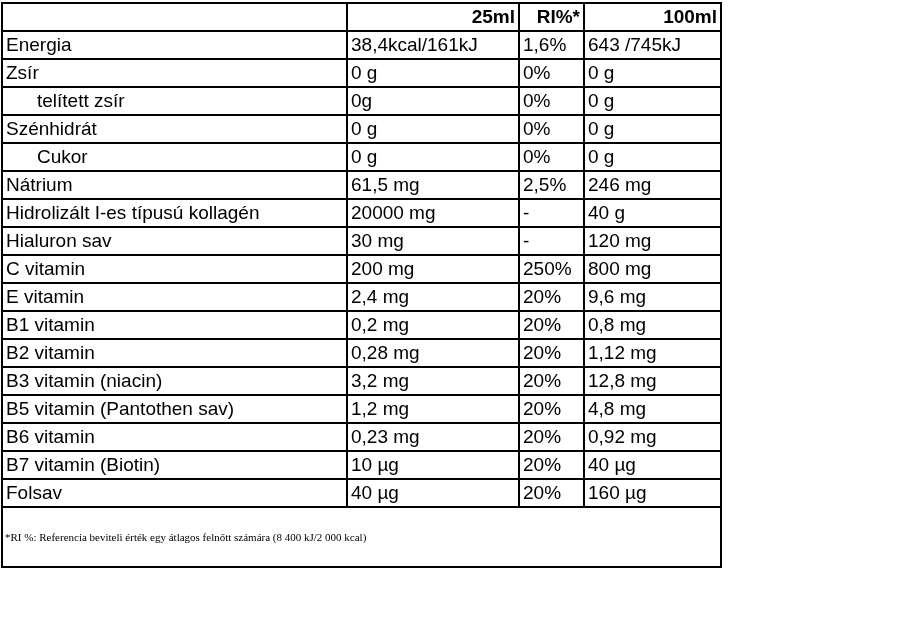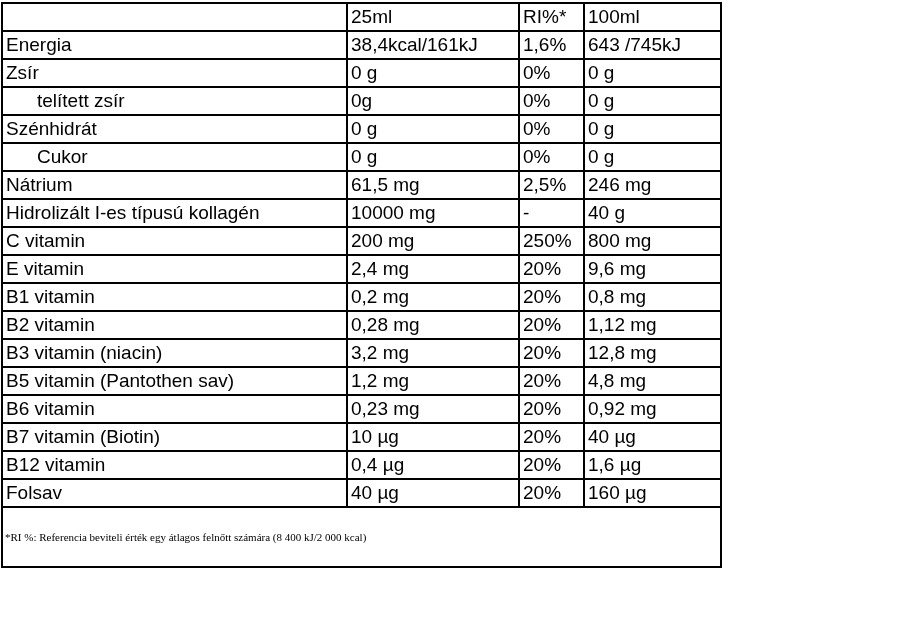--- a/index.html
+++ b/index.html
@@ -33,21 +33,22 @@
     padding: 0 3px;
     font-size: 19px;
     line-height: 26px;
     text-align: left;
     vertical-align: middle;
     white-space: nowrap;
     overflow: hidden;
     font-weight: normal;
   }
   table.nutrition thead th {
-    font-weight: normal;
+    font-weight: bold;
+    text-align: right;
   }
   table.nutrition td.bold {
     font-weight: normal;
   }
   table.nutrition td.indent {
     padding-left: 34px;
   }
   table.nutrition tfoot td.footnote {
     font-size: 11px;
     padding: 16px 2px;
@@ -104,23 +105,29 @@
         <td>0 g</td>
       </tr>
       <tr>
         <td class="bold">Nátrium</td>
         <td>61,5 mg</td>
         <td>2,5%</td>
         <td>246 mg</td>
       </tr>
       <tr>
         <td>Hidrolizált I-es típusú kollagén</td>
-        <td>10000 mg</td>
+        <td>20000 mg</td>
         <td>-</td>
         <td>40 g</td>
+      </tr>
+      <tr>
+        <td>Hialuron sav</td>
+        <td>30 mg</td>
+        <td>-</td>
+        <td>120 mg</td>
       </tr>
       <tr>
         <td>C vitamin</td>
         <td>200 mg</td>
         <td>250%</td>
         <td>800 mg</td>
       </tr>
       <tr>
         <td>E vitamin</td>
         <td>2,4 mg</td>
@@ -157,26 +164,20 @@
         <td>20%</td>
         <td>0,92 mg</td>
       </tr>
       <tr>
         <td>B7 vitamin (Biotin)</td>
         <td>10 µg</td>
         <td>20%</td>
         <td>40 µg</td>
       </tr>
       <tr>
-        <td>B12 vitamin</td>
-        <td>0,4 µg</td>
-        <td>20%</td>
-        <td>1,6 µg</td>
-      </tr>
-      <tr>
         <td>Folsav</td>
         <td>40 µg</td>
         <td>20%</td>
         <td>160 µg</td>
       </tr>
     </tbody>
   <tfoot>
     <tr>
       <td class="footnote" colspan="4">*RI %: Referencia beviteli érték egy átlagos felnőtt számára (8 400 kJ/2 000 kcal)</td>
     </tr>

